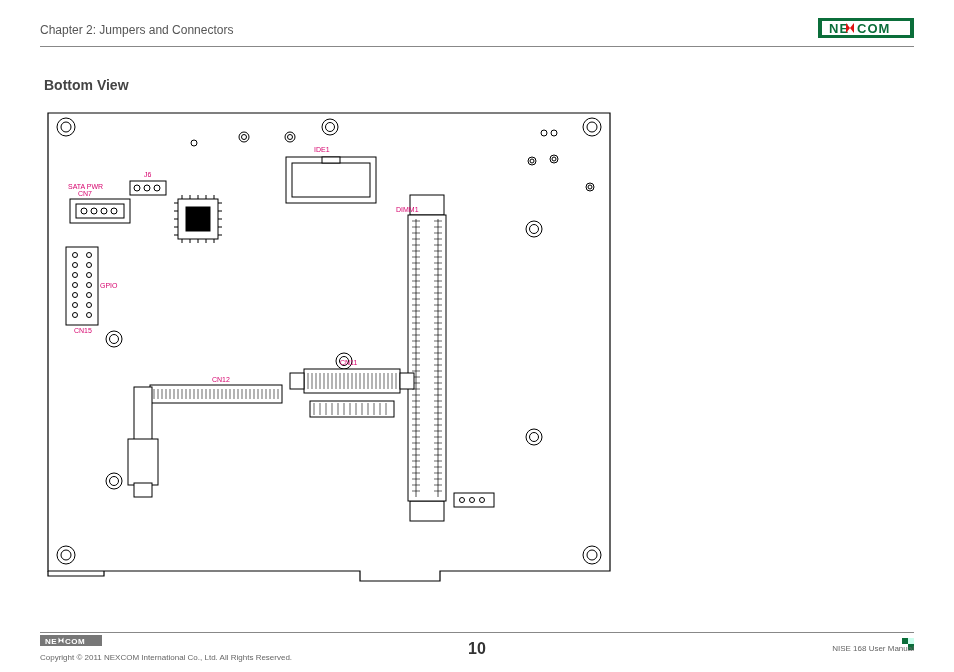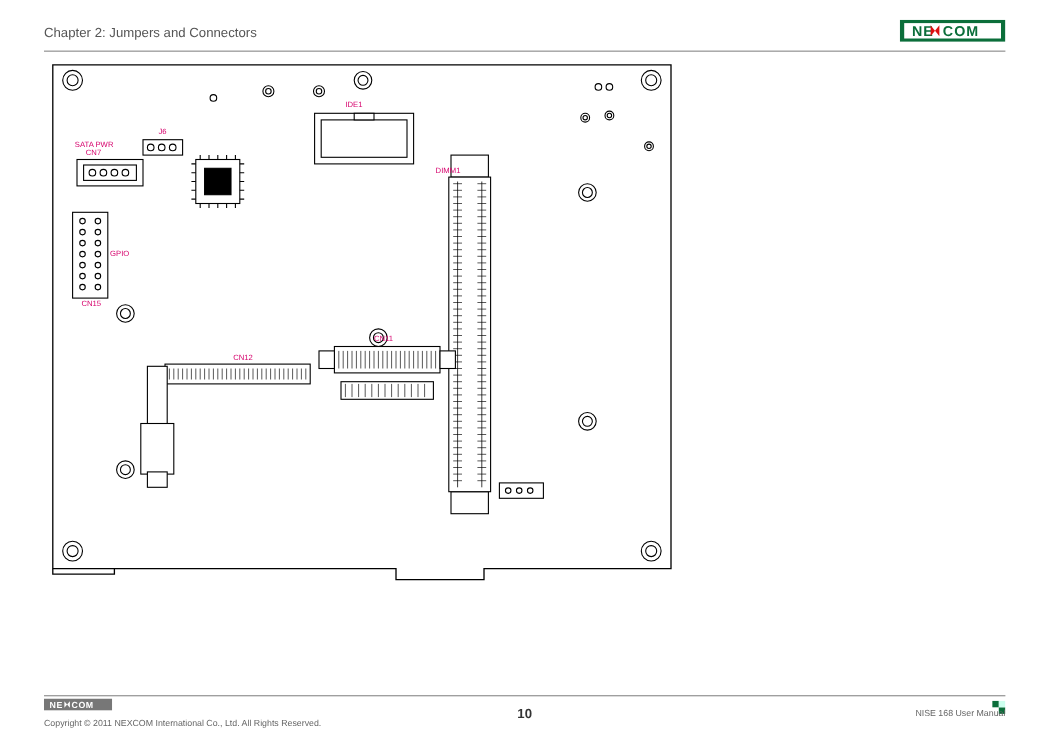--- a/index.html
+++ b/index.html
@@ -63,21 +63,21 @@
     margin-top: 2px;
     position: relative;
     font-size: 8px;
     color: #666;
   }
   .footer-logo { display:inline-block; }
   .page-num {
     position: absolute;
     left: 50%;
     transform: translateX(-50%);
-    font-size: 12px;
+    font-size: 16px;
     font-weight: bold;
     color: #333;
   }
   .corner-mark {
     position: absolute;
     right: 40px;
     bottom: 24px;
     width: 12px; height: 12px;
   }
   .copyright { margin-top: 5px; }
@@ -97,20 +97,21 @@
         <g transform="translate(32,10)">
           <polygon points="-4,-5 0,0 -4,5" fill="#d11"></polygon>
           <polygon points="4,-5 0,0 4,5" fill="#d11"></polygon>
         </g>
         <text x="39" y="15" font-family="Arial" font-size="13" font-weight="bold" fill="#0b6e3a" letter-spacing="1">COM</text>
       </svg>
     </span>
   </div>
   <hr class="rule-top">
 
+  <div class="title">Bottom View</div>
 
   <div class="board-wrap">
     <svg class="board-svg" width="570" height="482" viewBox="0 0 570 482">
 
       <g fill="none" stroke="#000" stroke-width="1.2">
         <path d="M4 12 H566 V470 H396 V480 H316 V470 H4 Z"></path>
 
         <path d="M4 470 V475 H60 V470"></path>
       </g>
 

